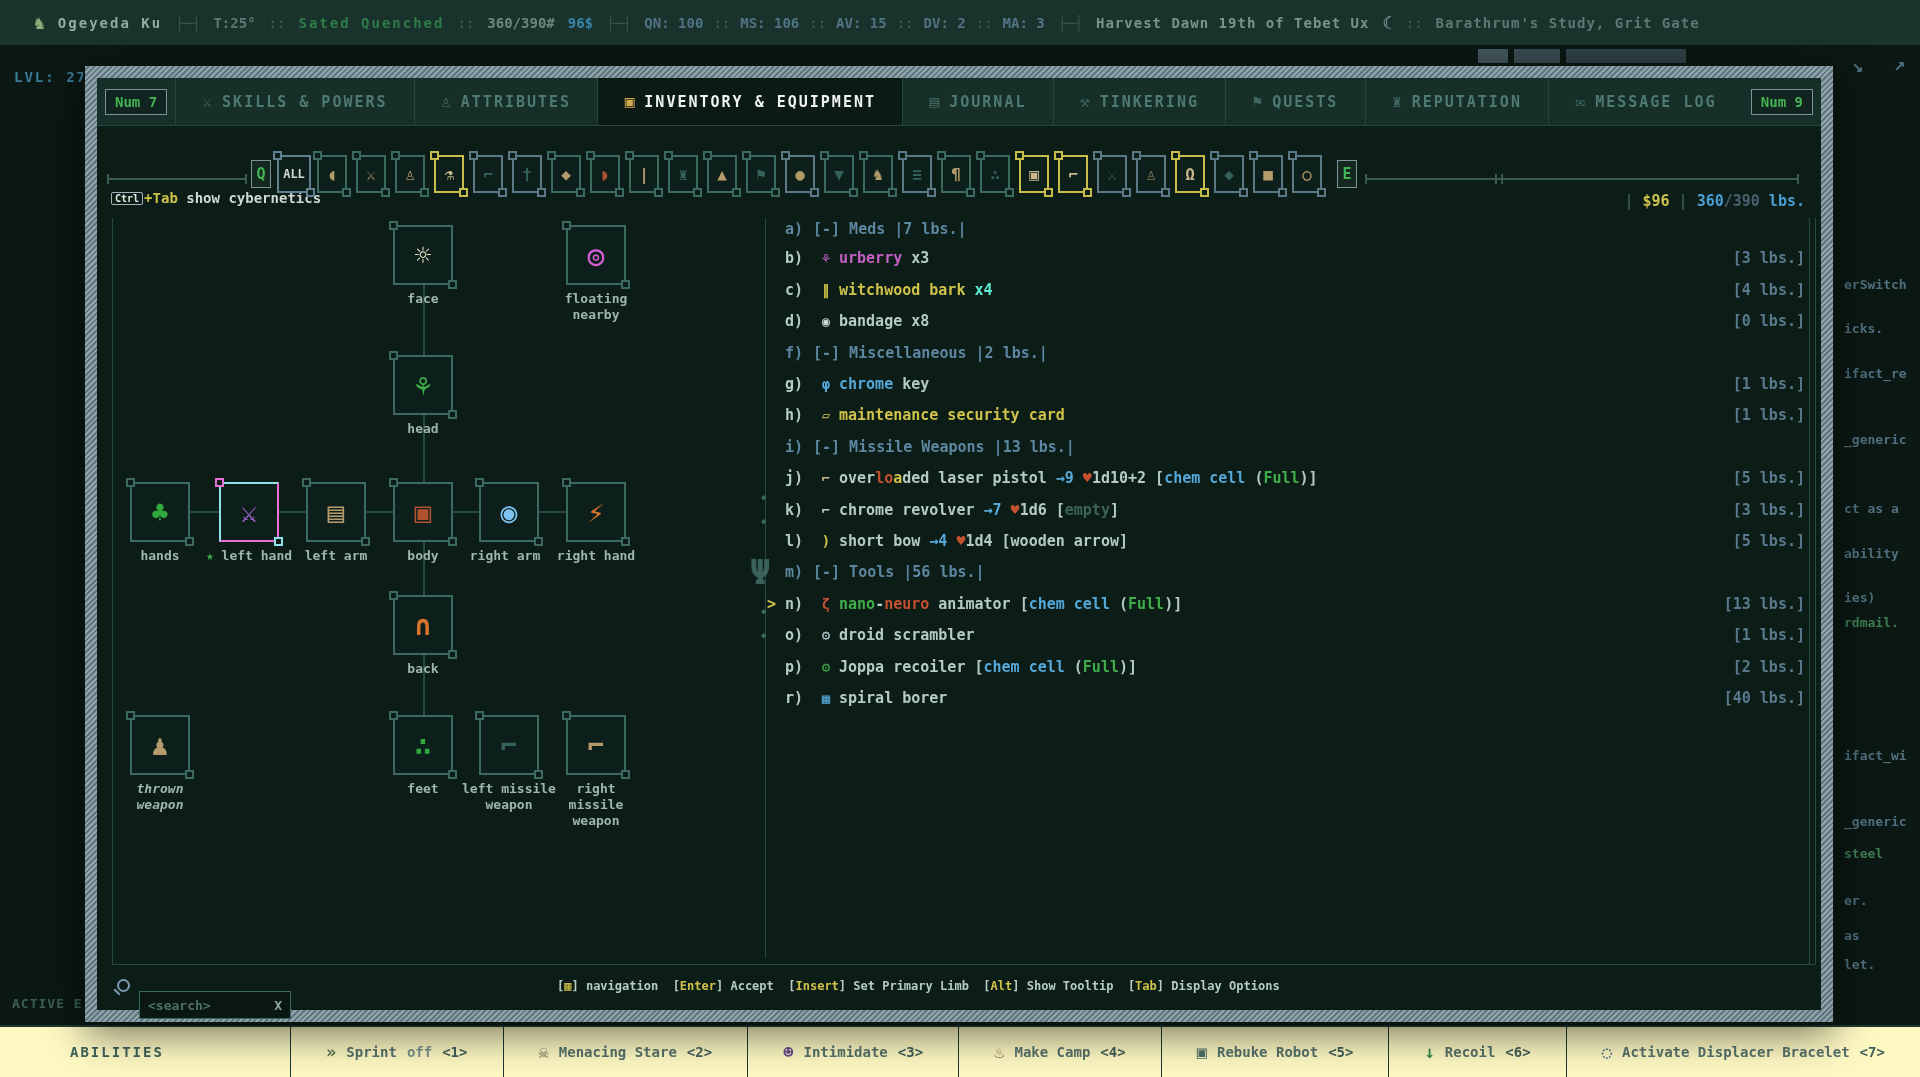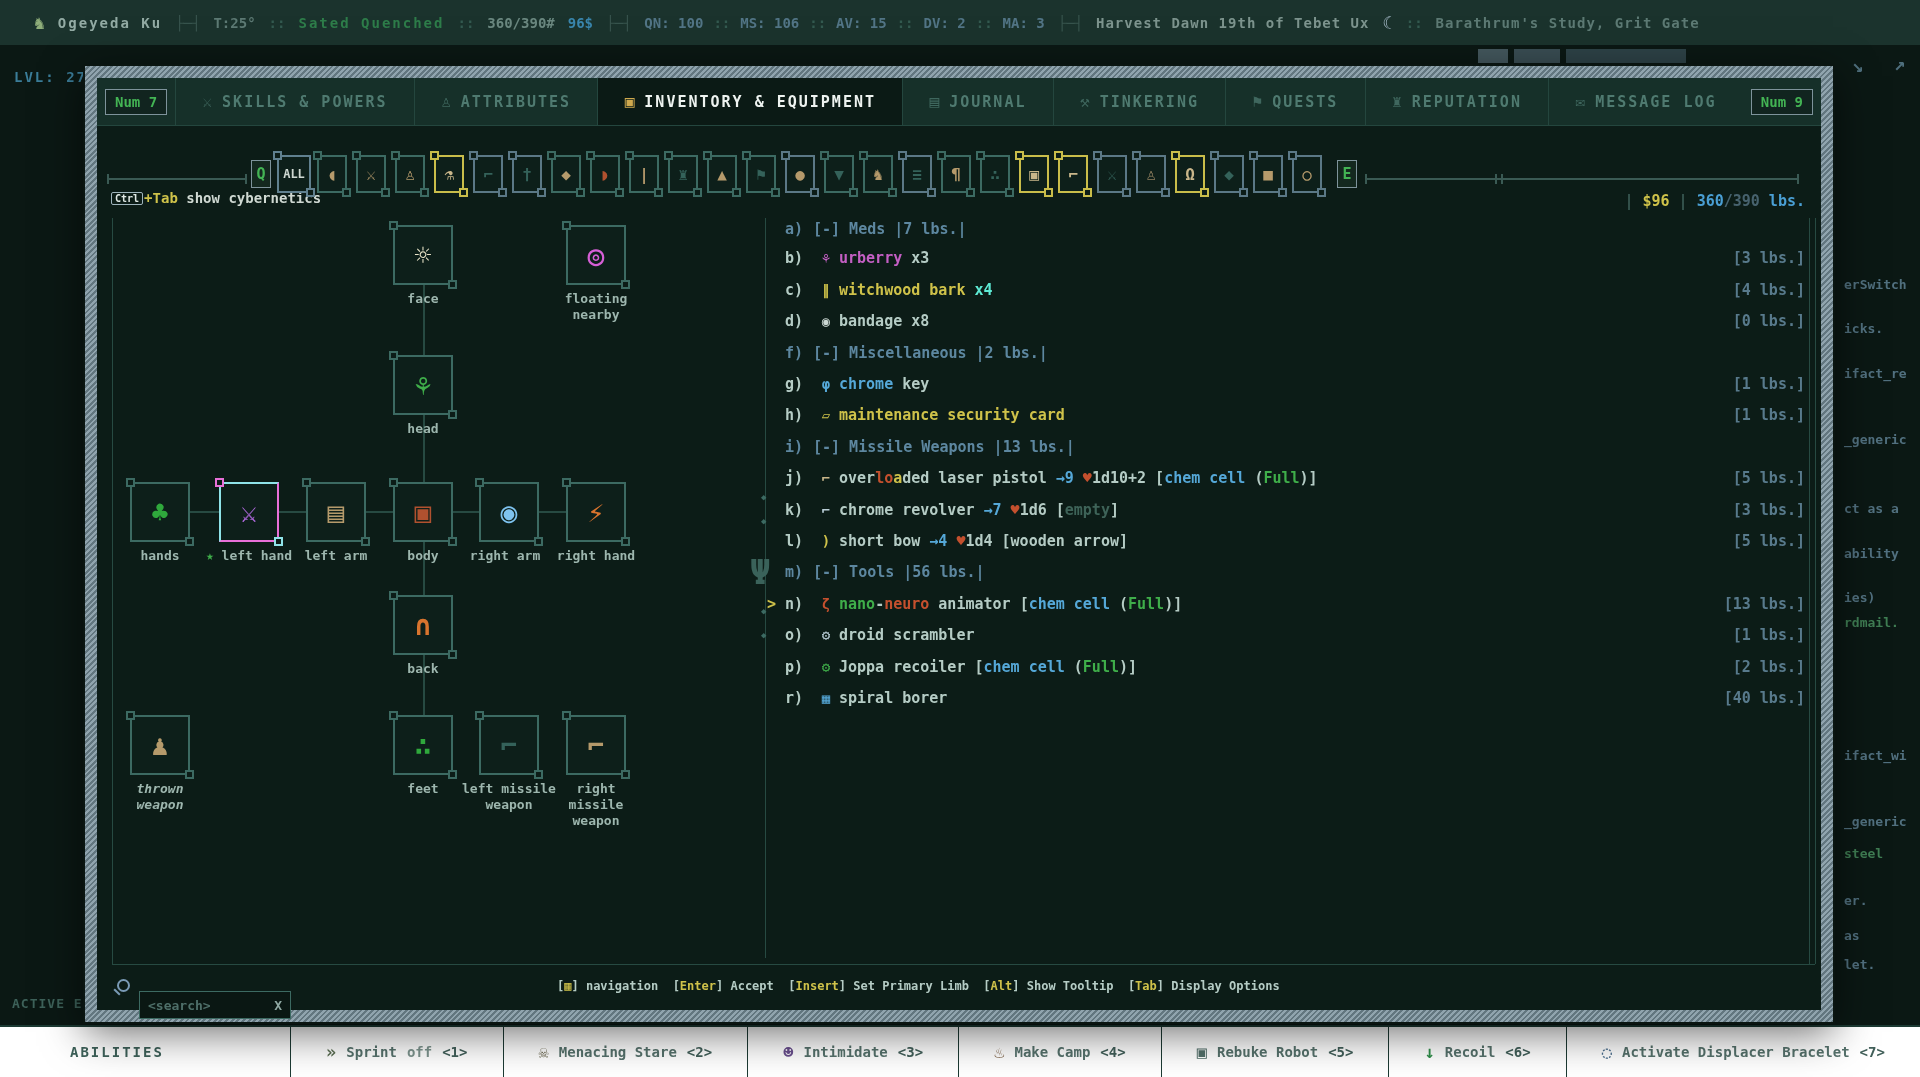--- a/index.html
+++ b/index.html
@@ -12,21 +12,21 @@
     display:flex; align-items:center; padding-left:34px; gap:13px; font-size:14px; font-weight:bold; white-space:nowrap; }
   .sep { color:#39564f; } .coloncolon { color:#335a50; }
   #hp-bar { position:absolute; left:0; top:46px; width:1500px; height:20px; background:#123c20; }
   #hp-text { position:absolute; left:14px; top:1px; color:#3fa65e; font-size:14px; font-weight:bold; letter-spacing:2px; }
   .bg-chip { position:absolute; top:49px; height:14px; }
   #lvl-text { position:absolute; left:14px; top:69px; color:#3b7d99; font-size:14px; font-weight:bold; letter-spacing:2px; }
   #active-effects { position:absolute; left:12px; top:996px; color:#3d6159; font-size:13px; font-weight:bold; letter-spacing:1px; }
   #a-key { position:absolute; left:7px; top:1026px; color:#cfc24a; font-size:15px; font-weight:bold; }
   .resize-ico { position:absolute; color:#4e6e7c; font-size:19px; font-weight:bold; }
   .frag { position:absolute; left:1844px; color:#51707f; font-size:13px; font-weight:bold; white-space:pre; }
-  #ability-bar { position:absolute; left:0; top:1025px; width:1920px; height:52px; background:#ffffff;
+  #ability-bar { position:absolute; left:0; top:1025px; width:1920px; height:52px; background:#fef9c3;
     border-top:2px solid #1c3a33; display:flex; align-items:stretch; }
   .ab-seg { display:flex; align-items:center; justify-content:center; gap:10px; flex:1 1 auto;
     border-left:1px solid #1c3a33; font-size:14px; font-weight:bold; color:#56726c; white-space:nowrap; }
   .ab-label-seg { flex:0 0 290px; justify-content:flex-start; padding-left:70px; border-left:none; color:#3d6159; letter-spacing:2px; }
   .ab-key { color:#42605a; } .ab-extra { color:#7d948e; } .ab-ico { font-size:17px; }
 
   
   #modal { position:absolute; left:85px; top:66px; width:1748px; height:956px;
     background:repeating-linear-gradient(135deg,#90a4ae 0 2px,#62767f 2px 4px);
     box-shadow:0 0 0 2px #0a1511, 0 10px 40px rgba(0,0,0,.6); z-index:10; }

